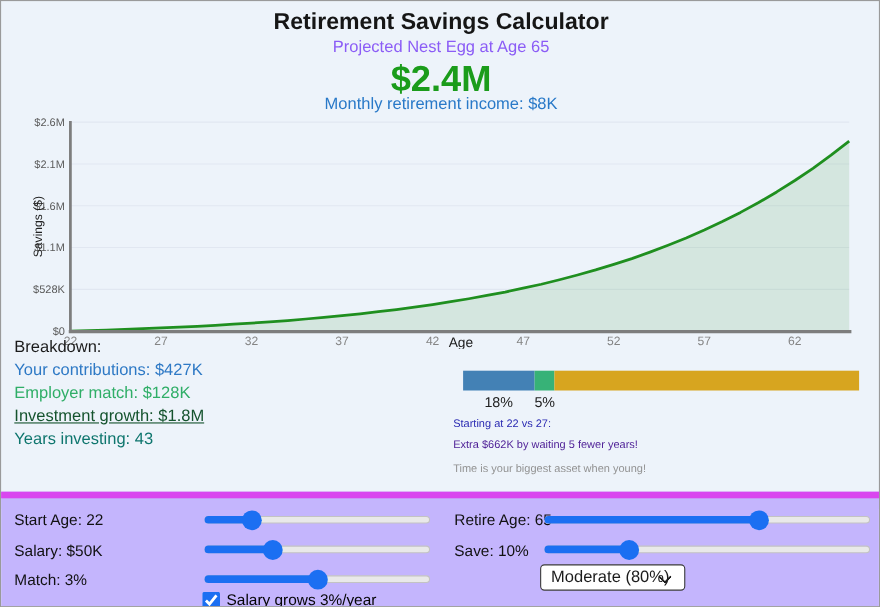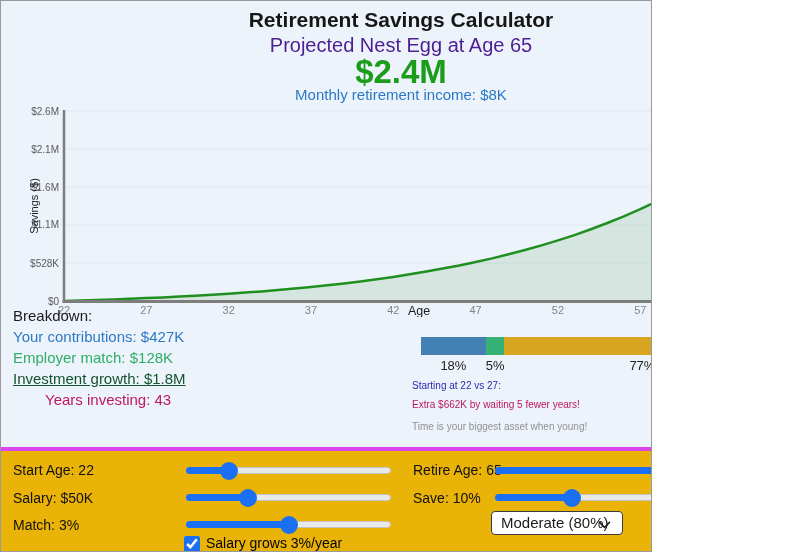--- a/index.html
+++ b/index.html
@@ -1,43 +1,43 @@
 <!DOCTYPE html>
 <html><head>
 <meta charset="utf-8">
 <style>
   html,body{margin:0;padding:0;background:#fff;}
   #app{
-    position:relative;width:652px;height:552px;box-sizing:border-box;
+    position:relative;width:800px;height:552px;box-sizing:border-box;
     background:#edf3fa;border:1px solid #9a9a9a;overflow:hidden;
     font-family:"Liberation Sans", sans-serif;color:#1b1b1b;
   }
   .abs{position:absolute;}
   
   .hline{left:0;width:800px;text-align:center;}
   .title{top:7px;font-size:21px;font-weight:600;color:#161616;}
-  .subtitle{top:33px;font-size:20px;color:#4c1d95;}
+  .subtitle{top:33px;font-size:15px;color:#8b5cf6;}
   .nest-egg{top:52px;font-size:33px;font-weight:bold;color:#1b9c1b;}
   .monthly{top:85px;font-size:15px;color:#2979c8;}
   
   #chart{position:absolute;left:0;top:100px;}
   #chart text{font-family:"Liberation Sans", sans-serif;}
   
   #breakdown{left:12px;top:304px;font-size:15px;line-height:21px;}
   .bd-heading{color:#1b1b1b;}
   
   #comp-bar{left:420px;top:336px;width:360px;height:18px;display:flex;}
   #comp-labels{left:420px;top:357px;width:360px;display:flex;font-size:13px;color:#222;}
   #comp-labels div{text-align:center;}
   
   #comparison{left:411px;top:375px;font-size:10px;}
   #comparison div{line-height:19px;}
   .cmp-gap{margin-top:3px;}
   
-  #panel{left:0;top:446px;width:800px;height:106px;background:#eab308;border-top:4px solid #d946ef;box-sizing:border-box;}
+  #panel{left:0;top:446px;width:800px;height:106px;background:#c4b5fd;border-top:6px solid #d946ef;box-sizing:border-box;}
   .ctl-label{position:absolute;font-size:14px;color:#111;white-space:nowrap;}
   .slider{position:absolute;height:18px;}
   .slider .track{position:absolute;left:0;right:0;top:5px;height:7px;background:#e9e9e9;border:1px solid #c3c3c3;border-radius:4px;box-sizing:border-box;}
   .slider .fill{position:absolute;left:0;top:5px;height:7px;border-radius:4px 0 0 4px;}
   .slider .thumb{position:absolute;top:0;width:18px;height:18px;border-radius:50%;}
   #risk-select{left:490px;top:60px;width:132px;height:24px;box-sizing:border-box;border:1px solid #3a3a3a;border-radius:4px;background:#fff;font-size:15px;line-height:22px;padding-left:9px;cursor:default;}
   #risk-select .chev{position:absolute;right:13px;top:6px;width:7px;height:7px;border-right:2px solid #1c1c1c;border-bottom:2px solid #1c1c1c;transform:rotate(45deg);border-radius:1px;}
   #growth-check{position:absolute;left:183px;top:85px;width:16px;height:16px;margin:0;accent-color:#1b6ff2;}
   #growth-label{position:absolute;left:205px;top:84px;font-size:14px;color:#050505;}
 </style>
@@ -79,38 +79,37 @@
       <text x="418" y="214" text-anchor="middle" font-size="12.5" fill="#1c1c1c">Age</text>
       <text x="37" y="105" text-anchor="middle" font-size="11" fill="#222" transform="rotate(-90 37 105)">Savings ($)</text>
     </svg>
 
   <div class="abs" id="breakdown">
     <div class="bd-heading">Breakdown:</div>
     <div>
         <div style="color: rgb(46, 121, 197);">Your contributions: $427K</div>
         <div style="color: rgb(47, 174, 103);">Employer match: $128K</div>
         <div style="color: #14532d; text-decoration: underline;">Investment growth: $1.8M</div>
-        <div style="color: #be185d; margin-left: 32px;">Years investing: 43</div>
+        <div style="color: #0f766e;">Years investing: 43</div>
       </div>
   </div>
 
   <div class="abs" id="comp-bar">
       <div style="width: 18%; background: rgb(67, 129, 181);"></div>
       <div style="width: 5%; background: rgb(55, 178, 119);"></div>
       <div style="width: 77%; background: rgb(215, 165, 31);"></div>
     </div>
   <div class="abs" id="comp-labels">
       <div style="width: 18%;">18%</div>
       <div style="width: 5%;">5%</div>
-      <div style="width: 77%;">77%</div>
     </div>
 
   <div class="abs" id="comparison">
       <div style="color: rgb(42, 42, 178);">Starting at 22 vs 27:</div>
-      <div style="color: #be185d;">Extra $662K by waiting 5 fewer years!</div>
+      <div style="color: #4c1d95;">Extra $662K by waiting 5 fewer years!</div>
       <div class="cmp-gap" style="color: rgb(146, 146, 146);">Time is your biggest asset when young!</div>
     </div>
 
   <div class="abs" id="panel">
     <span class="ctl-label" style="left:12px;top:11px">Start Age: 22</span>
     <span class="ctl-label" style="left:12px;top:39px">Salary: $50K</span>
     <span class="ctl-label" style="left:12px;top:66px">Match: 3%</span>
     <span class="ctl-label" style="left:412px;top:11px">Retire Age: 65</span>
     <span class="ctl-label" style="left:412px;top:39px">Save: 10%</span>
 

